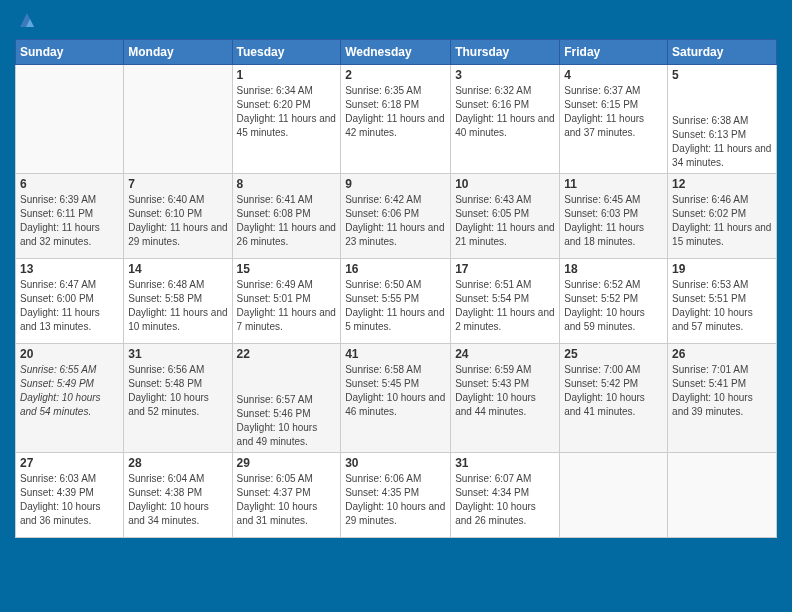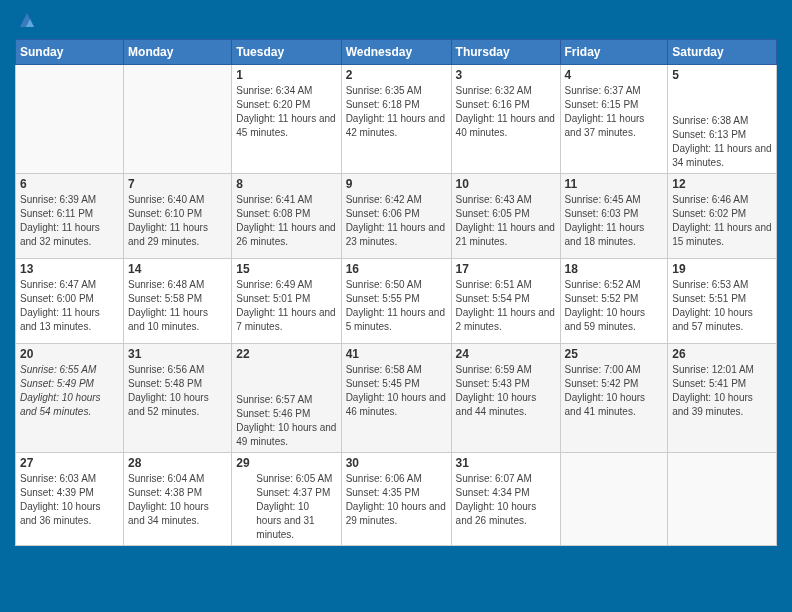--- a/index.html
+++ b/index.html
@@ -304,41 +304,41 @@
 Daylight: 10 hours and 44 minutes.</div>
           </td>
           <td>
             <span class="day-number">25</span>
             <div class="day-info" style="white-space: pre-line;">Sunrise: 7:00 AM
 Sunset: 5:42 PM
 Daylight: 10 hours and 41 minutes.</div>
           </td>
           <td>
             <span class="day-number">26</span>
-            <div class="day-info" style="white-space: pre-line;">Sunrise: 12:01 AM
+            <div class="day-info" style="white-space: pre-line;">Sunrise: 7:01 AM
 Sunset: 5:41 PM
 Daylight: 10 hours and 39 minutes.</div>
           </td>
         </tr>
         <tr class="week-row">
           <td>
             <span class="day-number">27</span>
             <div class="day-info" style="white-space: pre-line;">Sunrise: 6:03 AM
 Sunset: 4:39 PM
 Daylight: 10 hours and 36 minutes.</div>
           </td>
           <td>
             <span class="day-number">28</span>
             <div class="day-info" style="white-space: pre-line;">Sunrise: 6:04 AM
 Sunset: 4:38 PM
 Daylight: 10 hours and 34 minutes.</div>
           </td>
           <td>
             <span class="day-number">29</span>
-            <div class="day-info" style="white-space: pre-line; margin-left: 20px;">Sunrise: 6:05 AM
+            <div class="day-info" style="white-space: pre-line;">Sunrise: 6:05 AM
 Sunset: 4:37 PM
 Daylight: 10 hours and 31 minutes.</div>
           </td>
           <td>
             <span class="day-number">30</span>
             <div class="day-info" style="white-space: pre-line;">Sunrise: 6:06 AM
 Sunset: 4:35 PM
 Daylight: 10 hours and 29 minutes.</div>
           </td>
           <td>

